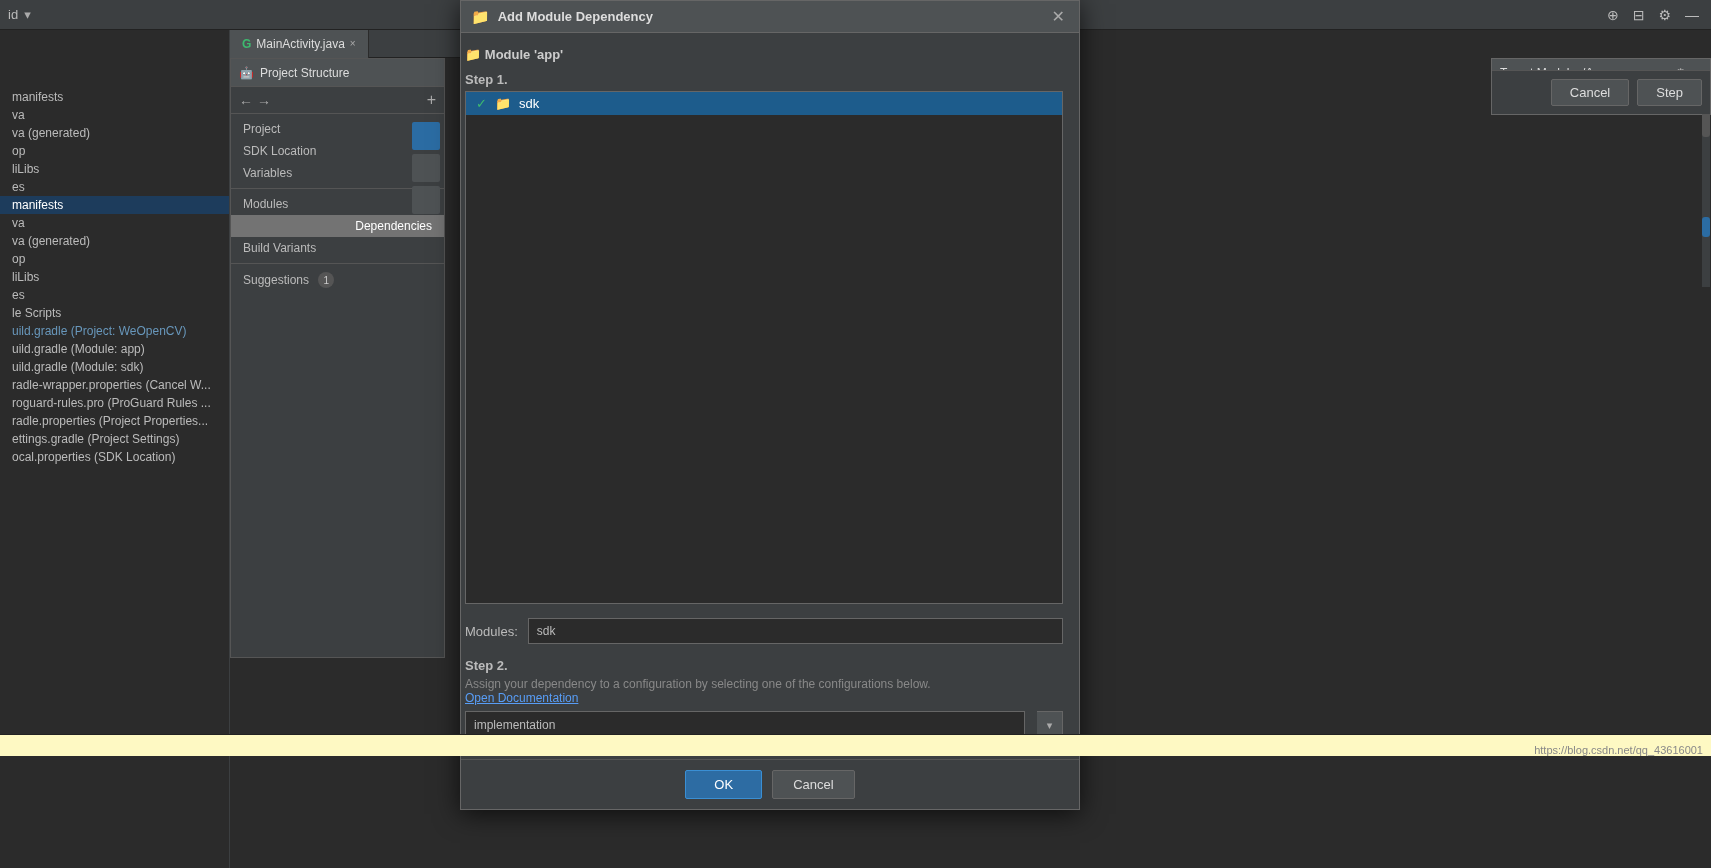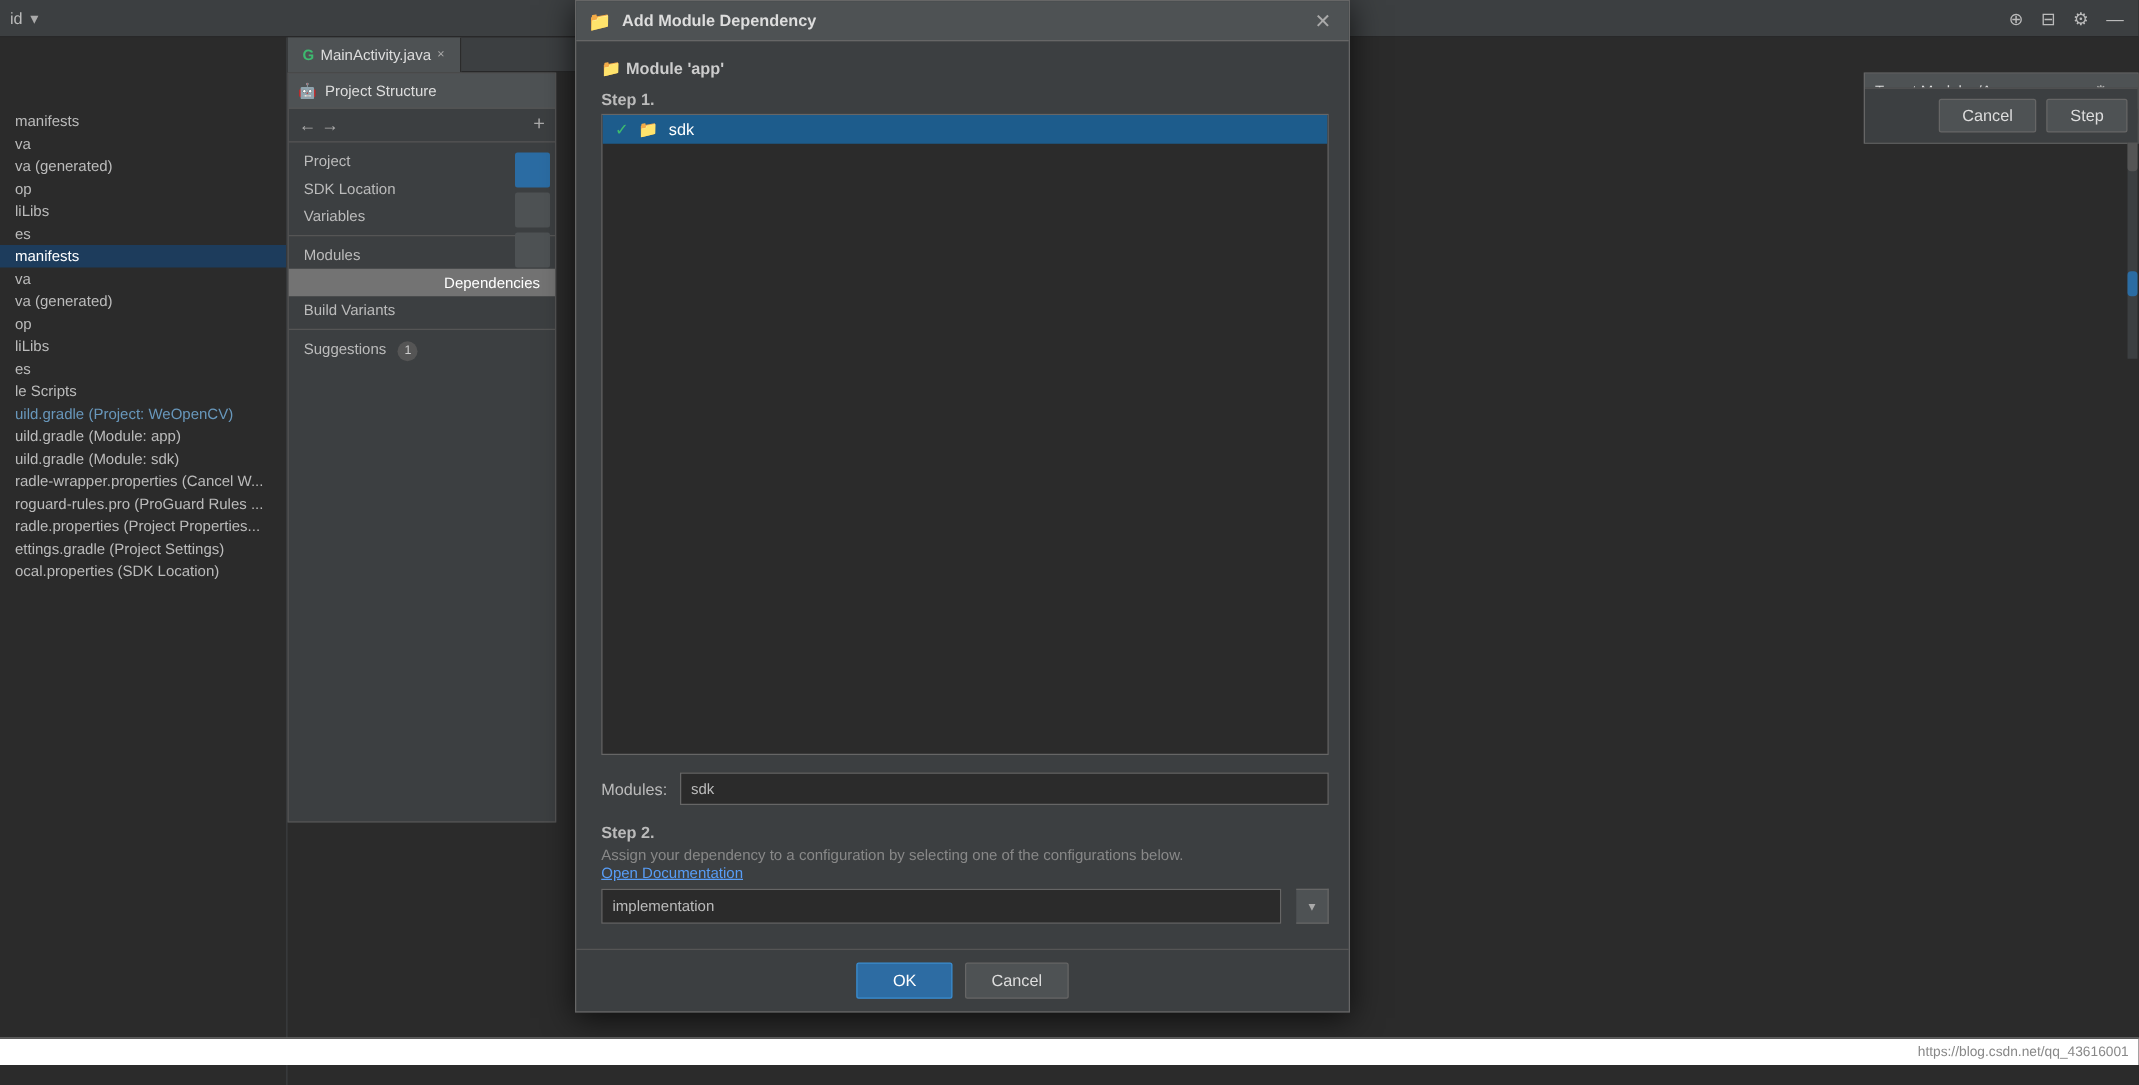--- a/index.html
+++ b/index.html
@@ -12,21 +12,21 @@
       height: 868px;
       overflow: hidden;
       position: relative;
     }
 
     
     .ide-bg {
       position: absolute;
       top: 0; left: 0;
       width: 1711px;
-      height: 852px;
+      height: 756px;
       background: #2b2b2b;
     }
 
     
     .top-bar {
       position: absolute;
       top: 0; left: 0; right: 0;
       height: 30px;
       background: #3c3f41;
       display: flex;
@@ -214,21 +214,21 @@
       flex: 1;
     }
     .modal-close-btn {
       color: #aaa;
       cursor: pointer;
       font-size: 16px;
       padding: 0 4px;
     }
     .modal-body {
       flex: 1;
-      padding: 14px 16px 10px 20px;
+      padding: 14px 16px 10px 4px;
       display: flex;
       flex-direction: column;
       overflow: hidden;
     }
     .modal-module-label {
       font-size: 13px;
       color: #aaaaaa;
       margin-bottom: 10px;
     }
     .modal-module-label strong {
@@ -360,24 +360,24 @@
       font-size: 13px;
       cursor: pointer;
       border-radius: 2px;
     }
 
     
     .status-bar {
       position: absolute;
       bottom: 0; left: 0; right: 0;
       height: 22px;
-      background: #ffffff;
+      background: #fef9c3;
       border-top: 1px solid #222;
       display: flex;
-      align-items: center;
+      align-items: flex-end;
       padding: 0 8px;
       font-size: 11px;
       color: #888;
     }
     .status-url {
       margin-left: auto;
     }
 
     
     .dialog-target {

